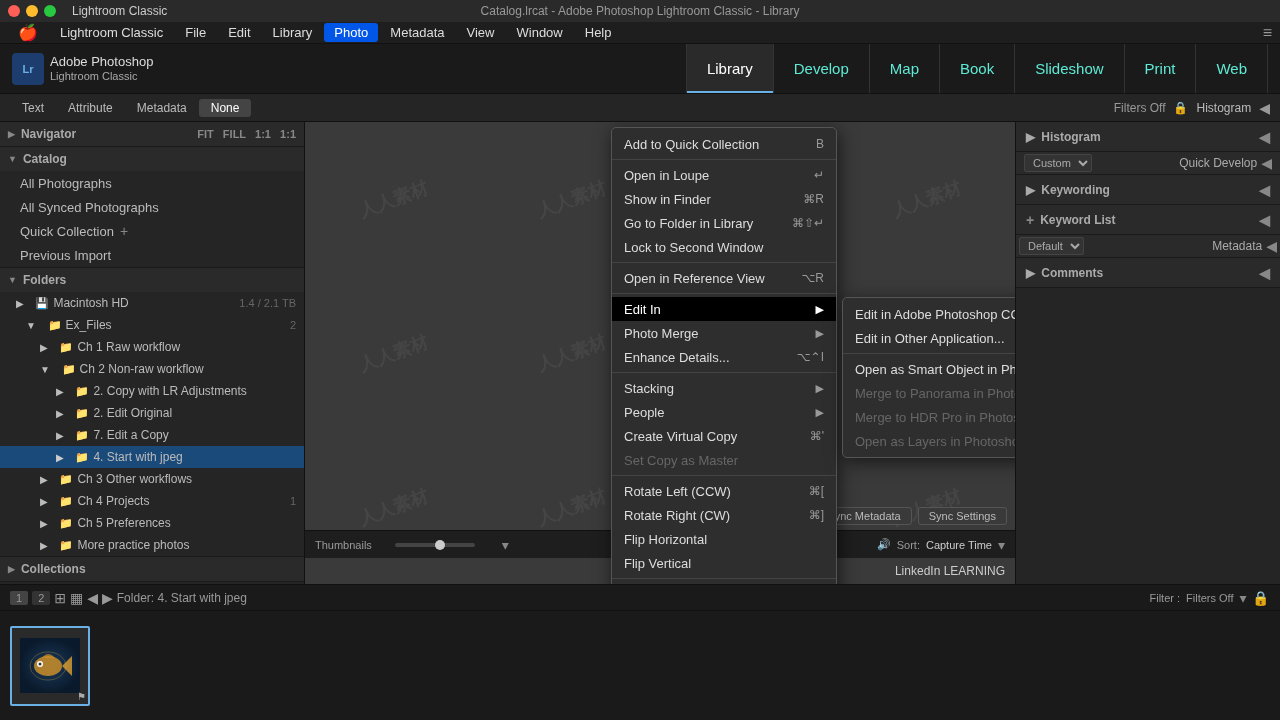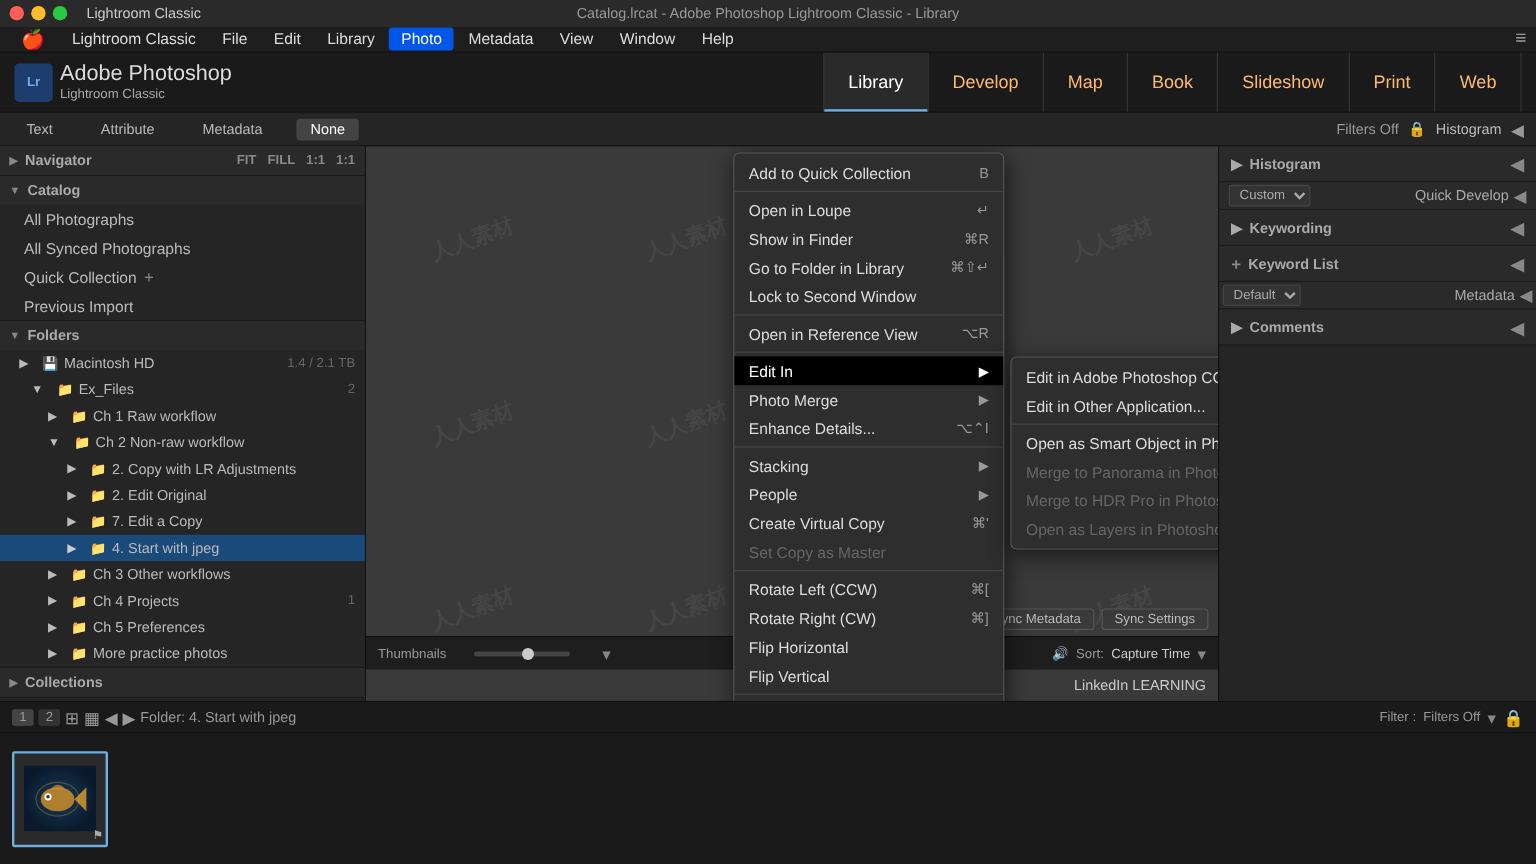--- a/index.html
+++ b/index.html
@@ -104,33 +104,33 @@
       justify-content: center;
       color: #6ab0e4;
       font-size: 11px;
       font-weight: bold;
     }
     .lr-name {
       color: #aaa;
       font-size: 11px;
       line-height: 1.2;
     }
-    .lr-name span { display: block; color: #ddd; font-size: 18px; }
+    .lr-name span { display: block; color: #ddd; font-size: 13px; }
 
     .nav-tabs {
       display: flex;
       align-items: stretch;
       height: 100%;
       margin-left: auto;
     }
     .nav-tab {
       padding: 0 20px;
       display: flex;
       align-items: center;
-      color: #fdba74;
+      color: #5eead4;
       font-size: 15px;
       cursor: pointer;
       border-left: 1px solid #333;
       position: relative;
     }
     .nav-tab:last-child { border-right: 1px solid #333; }
     .nav-tab.active {
       color: #fff;
       background: #2a2a2a;
     }
@@ -143,21 +143,21 @@
     }
     .nav-tab.active::after { background: #6ab0e4; }
 
     
     .filter-bar {
       height: 28px;
       background: #252525;
       display: flex;
       align-items: center;
       padding: 0 10px;
-      gap: 16px;
+      gap: 0;
       border-bottom: 1px solid #111;
     }
     .filter-btn {
       padding: 2px 12px;
       font-size: 12px;
       color: #bbb;
       cursor: pointer;
       border-radius: 3px;
     }
     .filter-btn.active { background: #444; color: #fff; }

